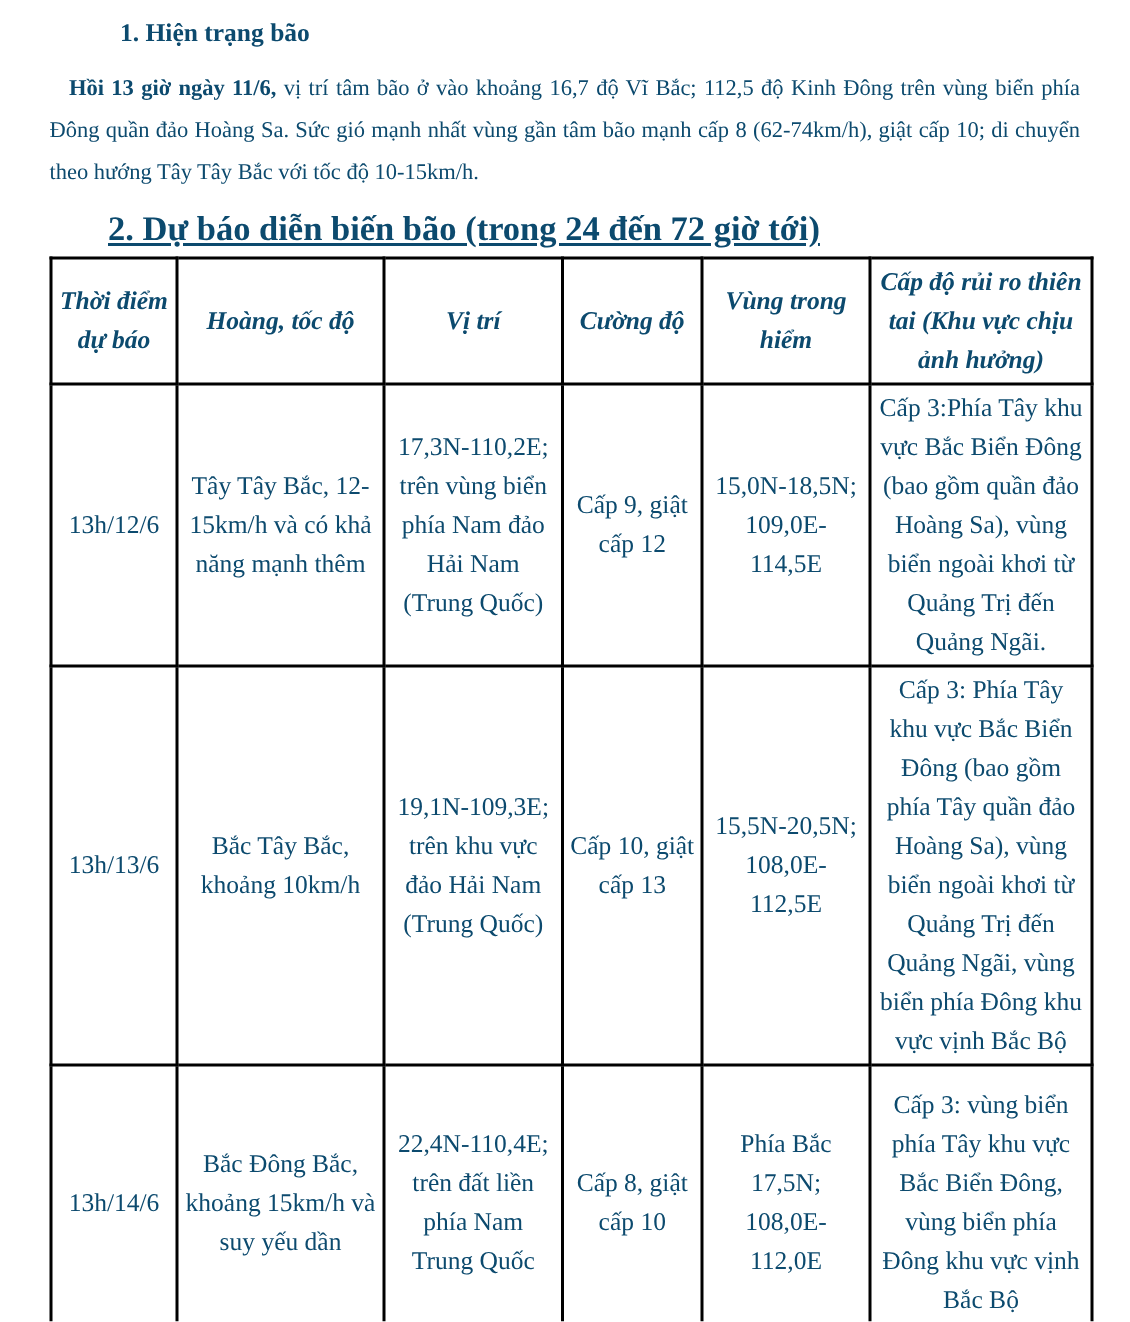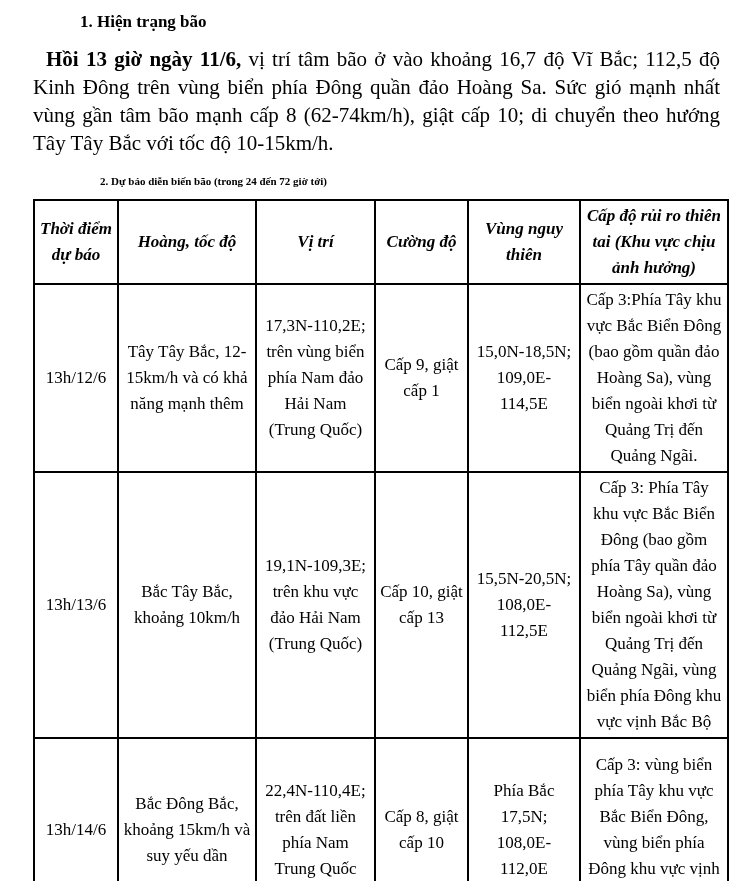--- a/index.html
+++ b/index.html
@@ -5,44 +5,45 @@
   html, body {
     margin: 0;
     padding: 0;
     background: #ffffff;
   }
   .page {
     position: relative;
     width: 753px;
     height: 881px;
     background: #ffffff;
-    color: #000000;
+    color: #0c4a6e;
     font-family: "Liberation Serif", "DejaVu Serif", serif;
     overflow: hidden;
     box-sizing: border-box;
   }
   .heading-1 {
     margin: 10px 33px 0 80px;
     font-size: 17px;
     font-weight: bold;
     line-height: 24px;
   }
   .intro-paragraph {
     margin: 11px 33px 12px 33px;
     text-indent: 13px;
-    font-size: 21px;
+    font-size: 15px;
     line-height: 28px;
     text-align: justify;
   }
   .bold-lead { font-weight: bold; }
   .heading-2 {
-    margin: 12px 33px 6px 100px;
-    font-size: 11px;
+    margin: 12px 33px 6px 72px;
+    font-size: 23px;
     font-weight: bold;
     line-height: 24px;
+    text-decoration: underline;
   }
   table.forecast {
     margin-left: 33px;
     border-collapse: collapse;
     table-layout: fixed;
     width: 694px;
     border: 2px solid #000000;
   }
   table.forecast th,
   table.forecast td {
@@ -90,30 +91,30 @@
       <col class="c-int">
       <col class="c-danger">
       <col class="c-risk">
     </colgroup>
     <thead>
       <tr class="hdr-row">
         <th>Thời điểm dự báo</th>
         <th>Hoàng, tốc độ</th>
         <th>Vị trí</th>
         <th>Cường độ</th>
-        <th>Vùng nguy thiên</th>
+        <th>Vùng trong hiểm</th>
         <th>Cấp độ rủi ro thiên tai (Khu vực chịu ảnh hưởng)</th>
       </tr>
     </thead>
     <tbody>
       <tr class="row-1">
         <td>13h/12/6</td>
         <td>Tây Tây Bắc, 12-15km/h và có khả năng mạnh thêm</td>
         <td>17,3N-110,2E; trên vùng biển phía Nam đảo Hải Nam (Trung Quốc)</td>
-        <td>Cấp 9, giật cấp 1</td>
+        <td>Cấp 9, giật cấp 12</td>
         <td>15,0N-18,5N; 109,0E-114,5E</td>
         <td><span class="risk-label">Cấp 3</span><span>:Phía Tây khu vực Bắc Biển Đông (bao gồm quần đảo Hoàng Sa), vùng biển ngoài khơi từ Quảng Trị đến Quảng Ngãi.</span></td>
       </tr>
       <tr class="row-2">
         <td>13h/13/6</td>
         <td>Bắc Tây Bắc, khoảng 10km/h</td>
         <td>19,1N-109,3E; trên khu vực đảo Hải Nam (Trung Quốc)</td>
         <td>Cấp 10, giật cấp 13</td>
         <td>15,5N-20,5N; 108,0E-112,5E</td>
         <td><span class="risk-label">Cấp 3</span><span>: Phía Tây khu vực Bắc Biển Đông (bao gồm phía Tây quần đảo Hoàng Sa), vùng biển ngoài khơi từ Quảng Trị đến Quảng Ngãi, vùng biển phía Đông khu vực vịnh Bắc Bộ</span></td>

